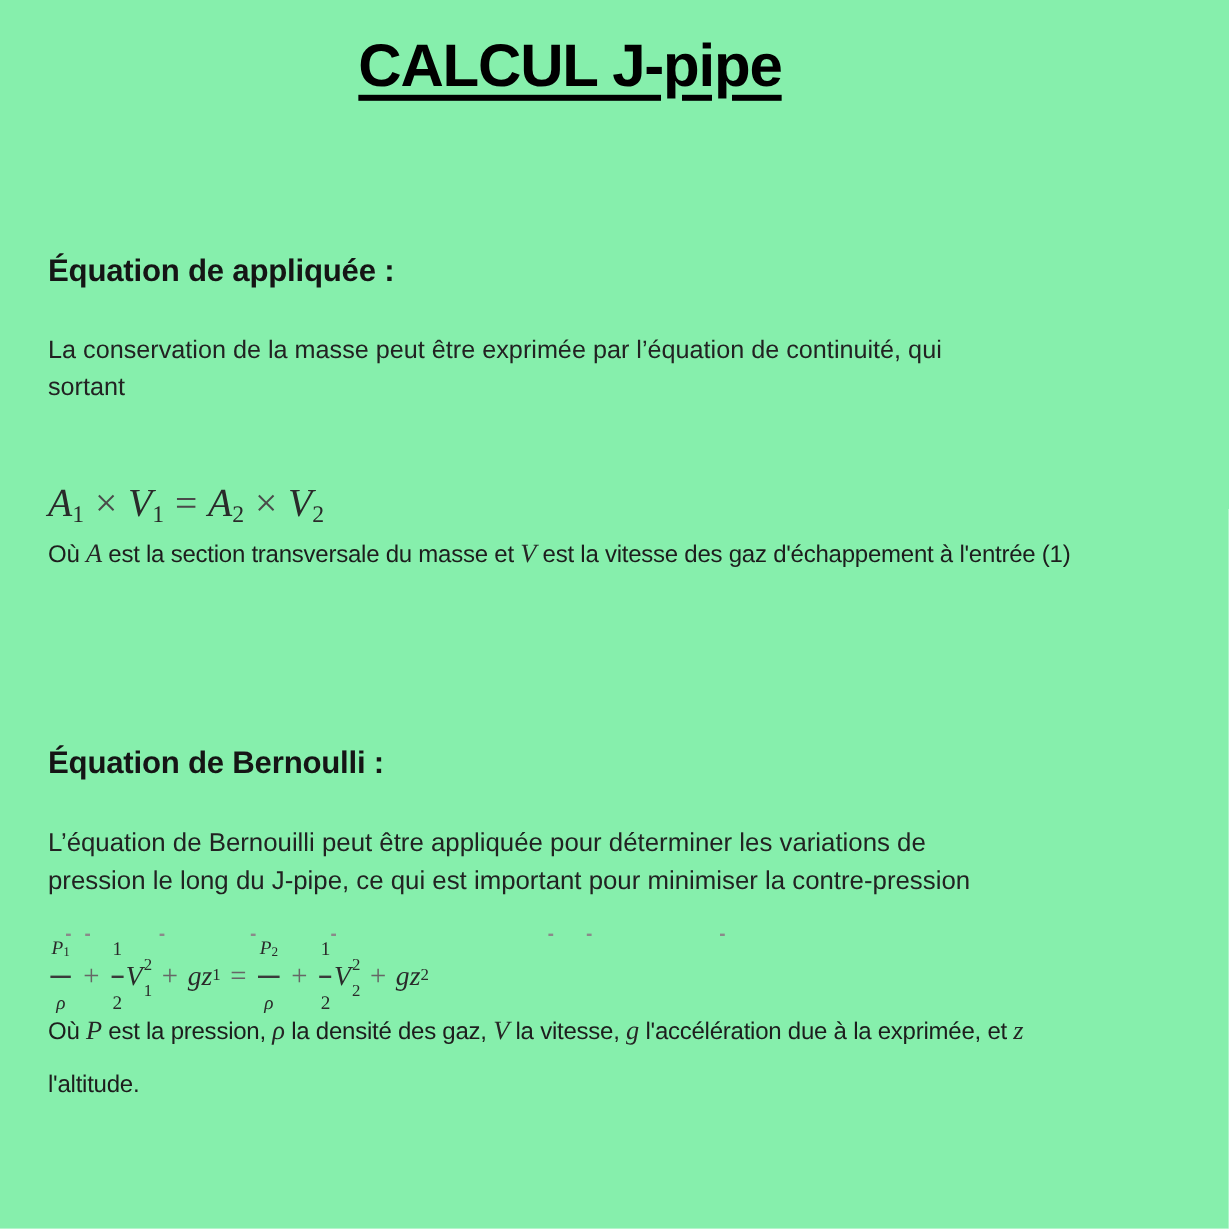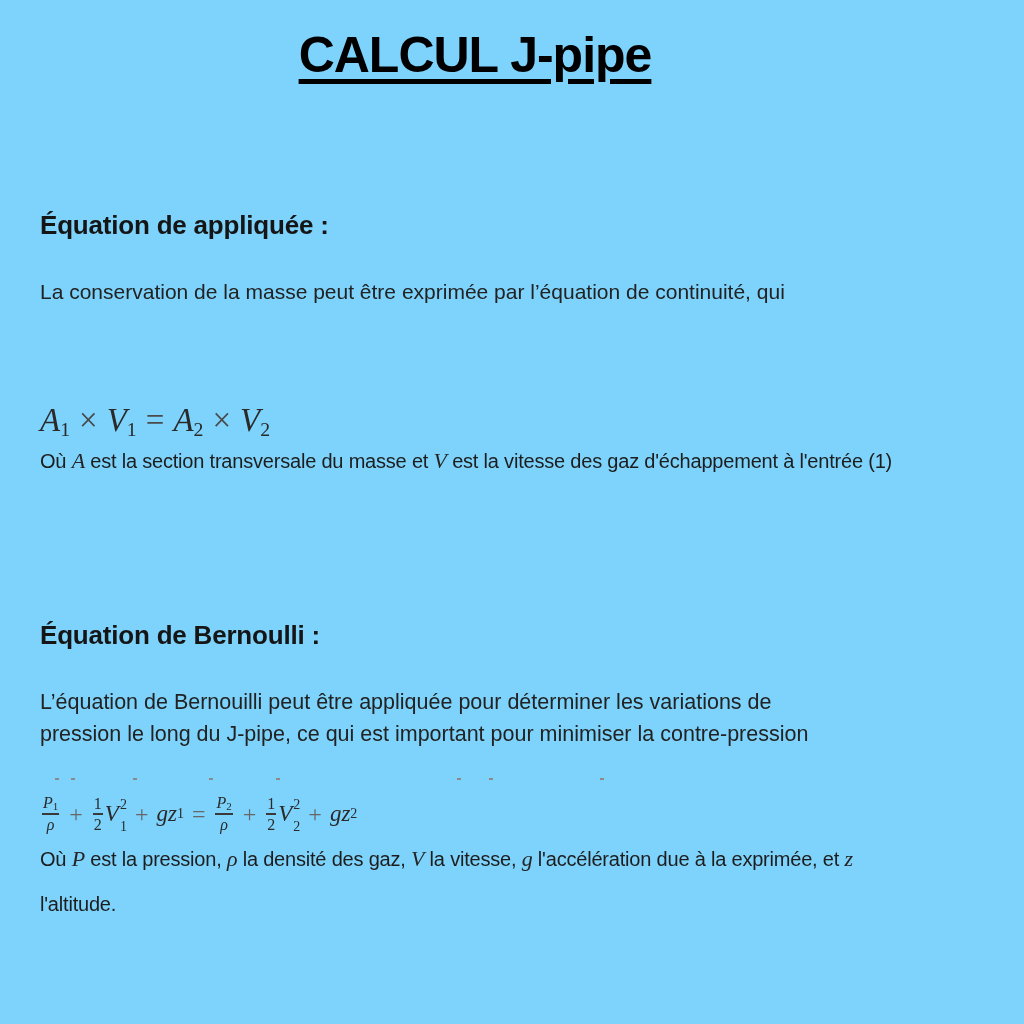--- a/index.html
+++ b/index.html
@@ -1,18 +1,18 @@
 <!DOCTYPE html>
 <html><head>
 <meta charset="utf-8">
 <style>
   * { margin:0; padding:0; box-sizing:border-box; }
   html,body { background:#ffffff; }
   .page {
-    position:relative; width:1024px; height:1024px; background:#7dd3fc;
+    position:relative; width:1024px; height:1024px; background:#86efac;
     font-family:"Liberation Sans", sans-serif; color:#212121; overflow:hidden;
   }
   .doc-title {
     position:absolute; top:26px; left:0; width:950px; text-align:center;
     font-size:50px; font-weight:700; color:#000; letter-spacing:-1px;
   }
   .doc-title .u {
     text-decoration:underline;
     text-decoration-thickness:5px;
     text-underline-offset:7px;
@@ -59,21 +59,21 @@
   }
   
   .f-bernoulli {
     position:absolute; left:40px; top:788px; height:52px;
     display:inline-flex; align-items:center;
     font-family:"Liberation Serif","DejaVu Serif",serif;
     font-style:italic; font-size:23px; color:#2a2a2a;
   }
   .frac {
     display:inline-flex; flex-direction:column; align-items:center;
-    font-size:16px; line-height:1.1; margin:0 2px;
+    font-size:16px; line-height:1.1; margin:0 2px;gap:12px;
   }
   .frac .num, .frac .den { display:inline-block; padding:0 1px; }
   .frac .bar { align-self:stretch; height:1.6px; background:#3a3a3a; margin:1px 0; }
   .frac .fsub { font-style:normal; font-size:11px; vertical-align:-2px; }
   .frac.half .num, .frac.half .den { font-style:normal; }
   .f-bernoulli .op { font-style:normal; color:#666; margin:0 8px; font-size:24px; }
   .supsub {
     display:inline-flex; flex-direction:column; justify-content:space-between;
     height:36px; font-size:14px; font-style:normal; line-height:1;
     margin-left:1px; transform:translateY(2px);
@@ -86,20 +86,21 @@
 <div class="page">
 
   <div class="doc-title">
     <span class="u">CALCUL J-pipe</span>
   </div>
 
   <div class="heading h-continuity">Équation de appliquée :</div>
 
   <div class="para p-continuity">
     <div>La conservation de la masse peut être exprimée par l’équation de continuité, qui</div>
+    <div>sortant</div>
   </div>
 
   <div class="mathline f-continuity"><span class="mi">A</span><span class="msub">1</span><span class="mop">×</span><span class="mi">V</span><span class="msub">1</span><span class="mop">=</span><span class="mi">A</span><span class="msub">2</span><span class="mop">×</span><span class="mi">V</span><span class="msub">2</span></div>
 
   <div class="note n-continuity">
     <span class="nline"><span>Où </span><span class="mv">A</span><span> est la section transversale du masse et </span><span class="mv">V</span><span> est la vitesse des gaz d'échappement à l'entrée (1)</span></span>
   </div>
 
   <div class="heading h-bernoulli">Équation de Bernoulli :</div>
 

